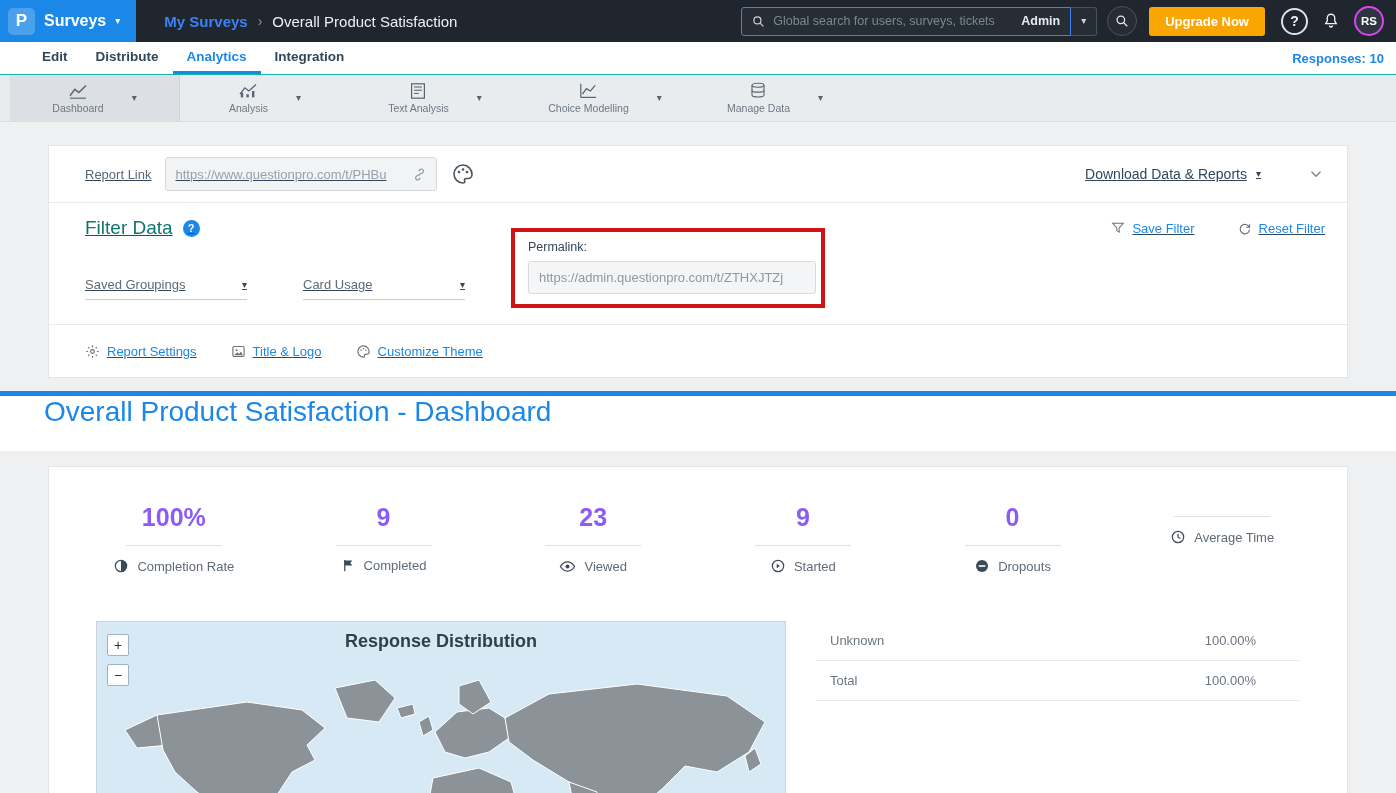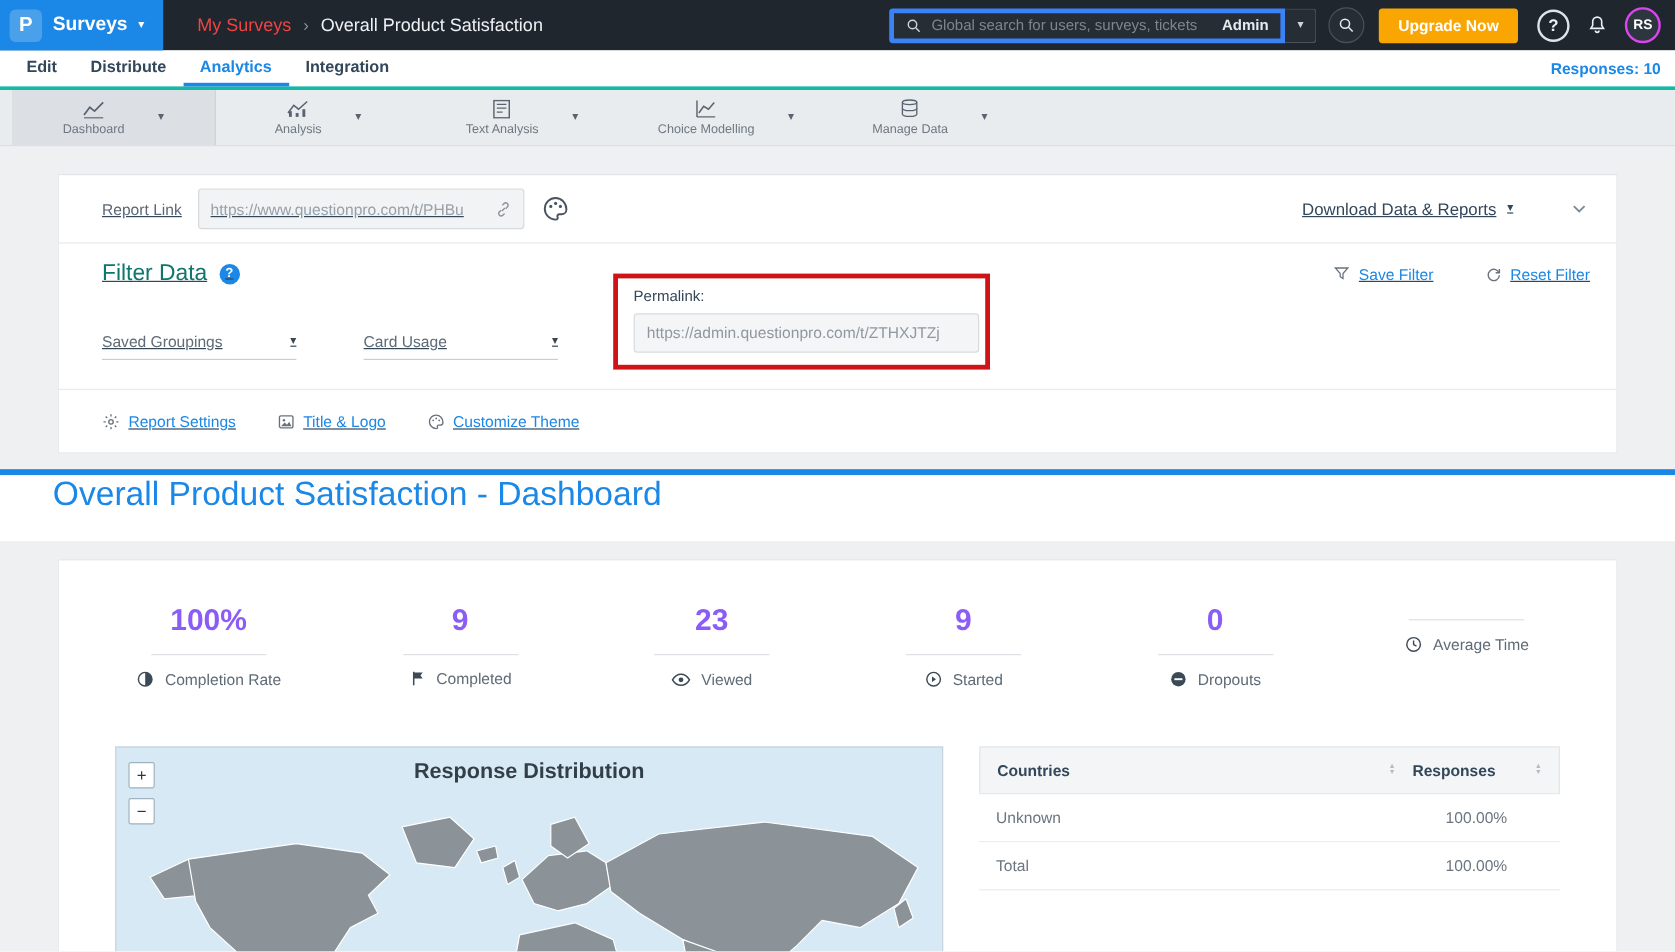--- a/index.html
+++ b/index.html
@@ -9,37 +9,37 @@
   svg { display:block; }
 
   
   .topbar { height:42px; background:#20262e; display:flex; align-items:center; }
   .product-switcher { height:100%; background:#1b87e6; display:flex; align-items:center; gap:9px; padding:0 16px 0 8px; cursor:pointer; }
   .qp-logo { width:27px; height:27px; background:#4ba0ec; border-radius:5px; color:#fff; font-weight:bold; font-size:17px; display:flex; align-items:center; justify-content:center; }
   .product-label { color:#fff; font-size:16px; font-weight:700; }
   .caret { font-size:10px; line-height:1; }
   .caret.white { color:#fff; }
   .breadcrumb { display:flex; align-items:center; gap:10px; margin-left:28px; font-size:15px; }
-  .bc-parent { color:#ef4444; cursor:pointer; text-decoration:none; }
+  .bc-parent { color:#3b82f6; cursor:pointer; text-decoration:none;font-weight:bold; }
   .bc-sep { color:#8a929b; font-size:14px; }
   .bc-current { color:#eef1f4; }
-  .global-search { display:flex; align-items:center; height:29px; width:330px; border:4px solid #3b82f6; border-radius:3px 0 0 3px; padding:0 10px; gap:8px; background:#262d35; }
+  .global-search { display:flex; align-items:center; height:29px; width:330px; border:1px solid #3b82f6; border-radius:3px 0 0 3px; padding:0 10px; gap:8px; background:#262d35; }
   .global-search .sicon { color:#cfd4d9; }
   .global-search input { flex:1; background:transparent; border:none; outline:none; color:#d7dce1; font-size:12.5px; font-family:"Liberation Sans",sans-serif; }
   .global-search input::placeholder { color:#7d868f; }
   .search-scope { color:#e8ebee; font-size:12.5px; font-weight:600; }
   .scope-drop { height:29px; width:26px; border:1px solid #4a525b; border-left:none; border-radius:0 3px 3px 0; background:#262d35; color:#cfd4d9; cursor:pointer; display:flex; align-items:center; justify-content:center; }
   .search-round { width:30px; height:30px; border-radius:50%; border:1px solid #4a525b; background:#262d35; color:#e6e9ec; margin-left:10px; cursor:pointer; display:flex; align-items:center; justify-content:center; }
   .upgrade-btn { margin-left:12px; background:#f9a602; color:#fff; border:none; border-radius:3px; font-size:13px; font-weight:700; padding:7px 16px; cursor:pointer; font-family:"Liberation Sans",sans-serif; }
   .help-round { width:27px; height:27px; margin-left:16px; border-radius:50%; border:2px solid #dfe3e7; background:transparent; color:#eef1f3; font-size:14px; font-weight:700; cursor:pointer; display:flex; align-items:center; justify-content:center; }
   .bell-btn { margin-left:14px; background:transparent; border:none; color:#eef1f3; cursor:pointer; }
   .avatar { width:30px; height:30px; margin:0 12px 0 14px; border-radius:50%; background:#2d353e; border:2px solid #d946ef; color:#fff; font-size:11.5px; font-weight:700; display:flex; align-items:center; justify-content:center; cursor:pointer; }
 
   
-  .tabsbar { height:33px; background:#fff; border-bottom:3px solid #14b8a6; display:flex; align-items:stretch; padding:0 12px 0 8px; }
+  .tabsbar { height:33px; background:#fff; border-bottom:1px solid #14b8a6; display:flex; align-items:stretch; padding:0 12px 0 28px; }
   .tab { display:flex; align-items:center; padding:0 14px; font-size:13.5px; font-weight:600; color:#33475b; cursor:pointer; border-bottom:3px solid transparent; }
   .tab.active { color:#1b87e6; border-bottom-color:#1b87e6; }
   .responses { display:flex; align-items:center; color:#1b87e6; font-size:13px; font-weight:600; }
 
   
   .ribbon { height:47px; background:#e9ecee; border-bottom:1px solid #d9dde0; display:flex; align-items:stretch; padding-left:10px; }
   .ritem { width:170px; display:flex; align-items:center; justify-content:center; gap:28px; cursor:pointer; }
   .ritem.active { background:#dcdfe3; border-right:1px solid #cfd3d7; }
   .rcol { display:flex; flex-direction:column; align-items:center; gap:3px; color:#5a6470; }
   .rlabel { font-size:10.5px; color:#6e7882; }
@@ -456,36 +456,20 @@
             <polygon points="538,152 560,158 566,180 546,172"></polygon>
             <polygon points="648,96 658,88 664,104 652,112"></polygon>
             <polygon points="560,196 600,192 626,200 610,210 572,206"></polygon>
             <polygon points="576,256 632,246 662,272 646,304 598,310 572,286"></polygon>
             <polygon points="664,316 676,310 680,326 668,330"></polygon>
           </g>
         </svg>
       </div>
 
       <div class="ctable">
-        <div class="thead">
-          <div class="th1">
-            <span>Countries</span>
-            <span class="sort">
-              <i>▲</i>
-              <i>▼</i>
-            </span>
-          </div>
-          <div class="th2">
-            <span>Responses</span>
-            <span class="sort">
-              <i>▲</i>
-              <i>▼</i>
-            </span>
-          </div>
-        </div>
         <div class="trow">
           <span class="c1">Unknown</span>
           <span class="c2">100.00%</span>
         </div>
         <div class="trow">
           <span class="c1">Total</span>
           <span class="c2">100.00%</span>
         </div>
       </div>
     </div>

